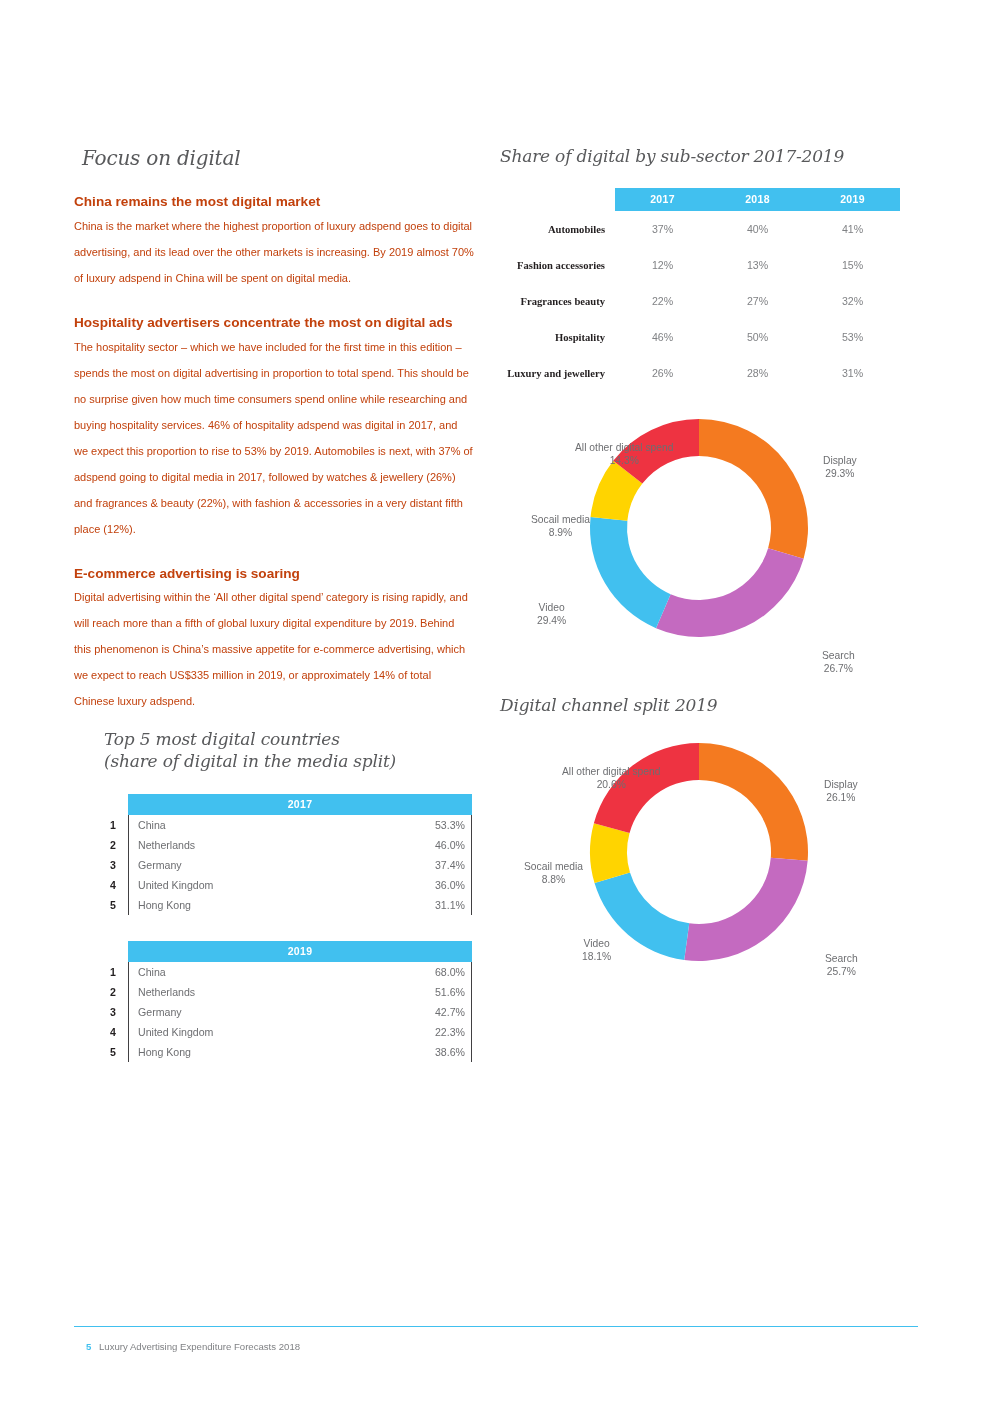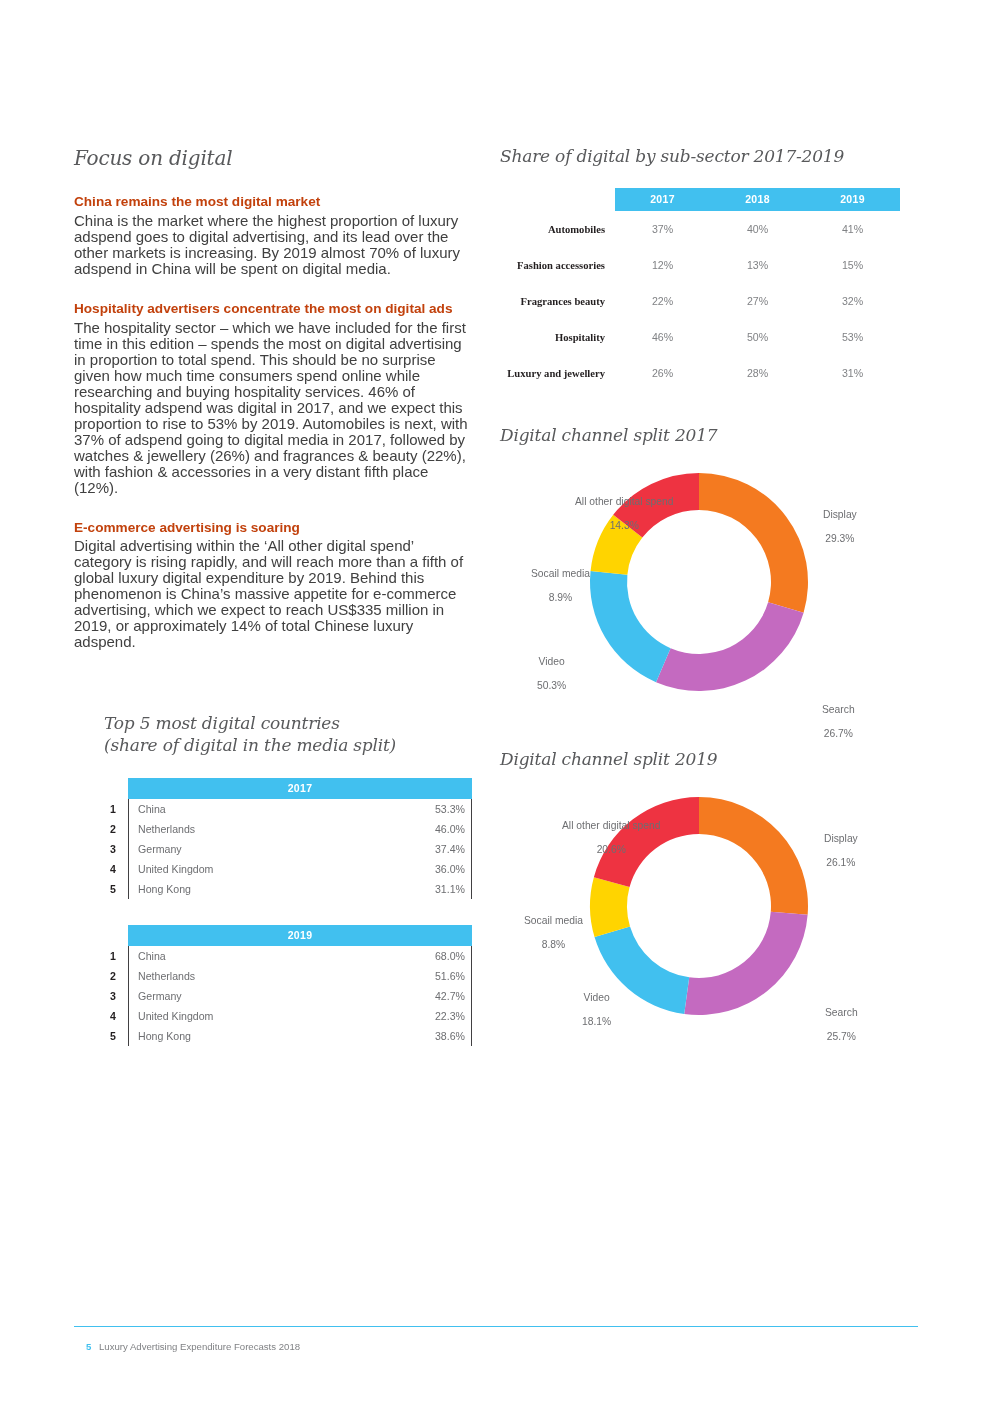--- a/index.html
+++ b/index.html
@@ -24,44 +24,44 @@
     letter-spacing: -0.2px;
   }
   .h-bold {
     font-weight: 700;
     color: #c2410c;
     font-size: 13.6px;
     line-height: 20.8px;
   }
   .body-copy {
     font-weight: 400;
-    color: #404040;
-    font-size: 15px;
-    line-height: 16px;
+    color: #c2410c;
+    font-size: 11px;
+    line-height: 26px;
   }
 
   
   #left-col {
     position: absolute;
     left: 74px;
     top: 146px;
     width: 400px;
   }
   #focus-title {
     font-size: 20px;
-    margin: 0 0 22px 0;
+    margin: 0 0 22px 8px;
   }
   .para { margin: 0 0 22px 0; }
   .para:last-child { margin-bottom: 12px; }
 
   
   #top5-block {
     position: absolute;
     left: 104px;
-    top: 712px;
+    top: 728px;
     width: 368px;
   }
   #top5-title {
     font-size: 17px;
     line-height: 22px;
     margin: 0 0 22px 0;
   }
   .rank-table {
     position: relative;
     margin-bottom: 26px;
@@ -155,21 +155,21 @@
     height: 270px;
   }
   .donut-svg { position: absolute; left: 0; top: 0; }
   .donut-label {
     position: absolute;
     font-size: 10.3px;
     line-height: 13px;
     color: #6d6e71;
     white-space: nowrap;
   }
-  .donut-label .pct { display: block; margin-top: 11px; }
+  .donut-label .pct { display: block; }
 
   
   #footer-rule {
     position: absolute;
     left: 74px;
     top: 1326px;
     width: 844px;
     height: 1px;
     background: #41c0ef;
   }
@@ -319,21 +319,20 @@
       </tr>
       <tr>
         <td class="rowlabel">Luxury and jewellery</td>
         <td class="val">26%</td>
         <td class="val">28%</td>
         <td class="val">31%</td>
       </tr>
     </tbody>
   </table>
 
-  <div class="chart-title sec-title">Digital channel split 2017</div>
 
   <div class="donut-wrap">
     <svg class="donut-svg" width="420" height="270" viewBox="0 0 420 270">
       <g id="donut0-slices">
           <path d="M 199 28 A 109 109 0 0 1 303.6023990972415 167.6486231844337 L 268.09516270643473 157.24496210347914 A 72 72 0 0 0 199 65 Z" fill="#f47a20"></path>
           <path d="M 303.6023990972415 167.6486231844337 A 109 109 0 0 1 156.01521179264824 237.16640146660512 L 170.60637843184105 203.1649624366566 A 72 72 0 0 0 268.09516270643473 157.24496210347914 Z" fill="#c46ac0"></path>
           <path d="M 156.01521179264824 237.16640146660512 A 109 109 0 0 1 90.55924375028343 125.9726529033699 L 127.36940871578355 129.7158808169049 A 72 72 0 0 0 170.60637843184105 203.1649624366566 Z" fill="#41c0ef"></path>
           <path d="M 90.55924375028343 125.9726529033699 A 109 109 0 0 1 113.22976285336537 69.73584595187376 L 142.34443050864502 92.56863218839368 A 72 72 0 0 0 127.36940871578355 129.7158808169049 Z" fill="#ffd400"></path>
           <path d="M 113.22976285336537 69.73584595187376 A 109 109 0 0 1 198.99999999999997 28 L 199 65 A 72 72 0 0 0 142.34443050864502 92.56863218839368 Z" fill="#ee3341"></path>
         </g>
@@ -344,21 +343,21 @@
       <span class="pct">14.3%</span>
     </div>
 
     <div class="donut-label" style="left:31px; top:122px; text-align:center;">
       <span>Socail media</span>
       <span class="pct">8.9%</span>
     </div>
 
     <div class="donut-label" style="left:37px; top:210px; text-align:center;">
       <span>Video</span>
-      <span class="pct">50.3%</span>
+      <span class="pct">29.4%</span>
     </div>
 
     <div class="donut-label" style="left:323px; top:63px; text-align:center;">
       <span>Display</span>
       <span class="pct">29.3%</span>
     </div>
 
     <div class="donut-label" style="left:322px; top:258px; text-align:center;">
       <span>Search</span>
       <span class="pct">26.7%</span>

